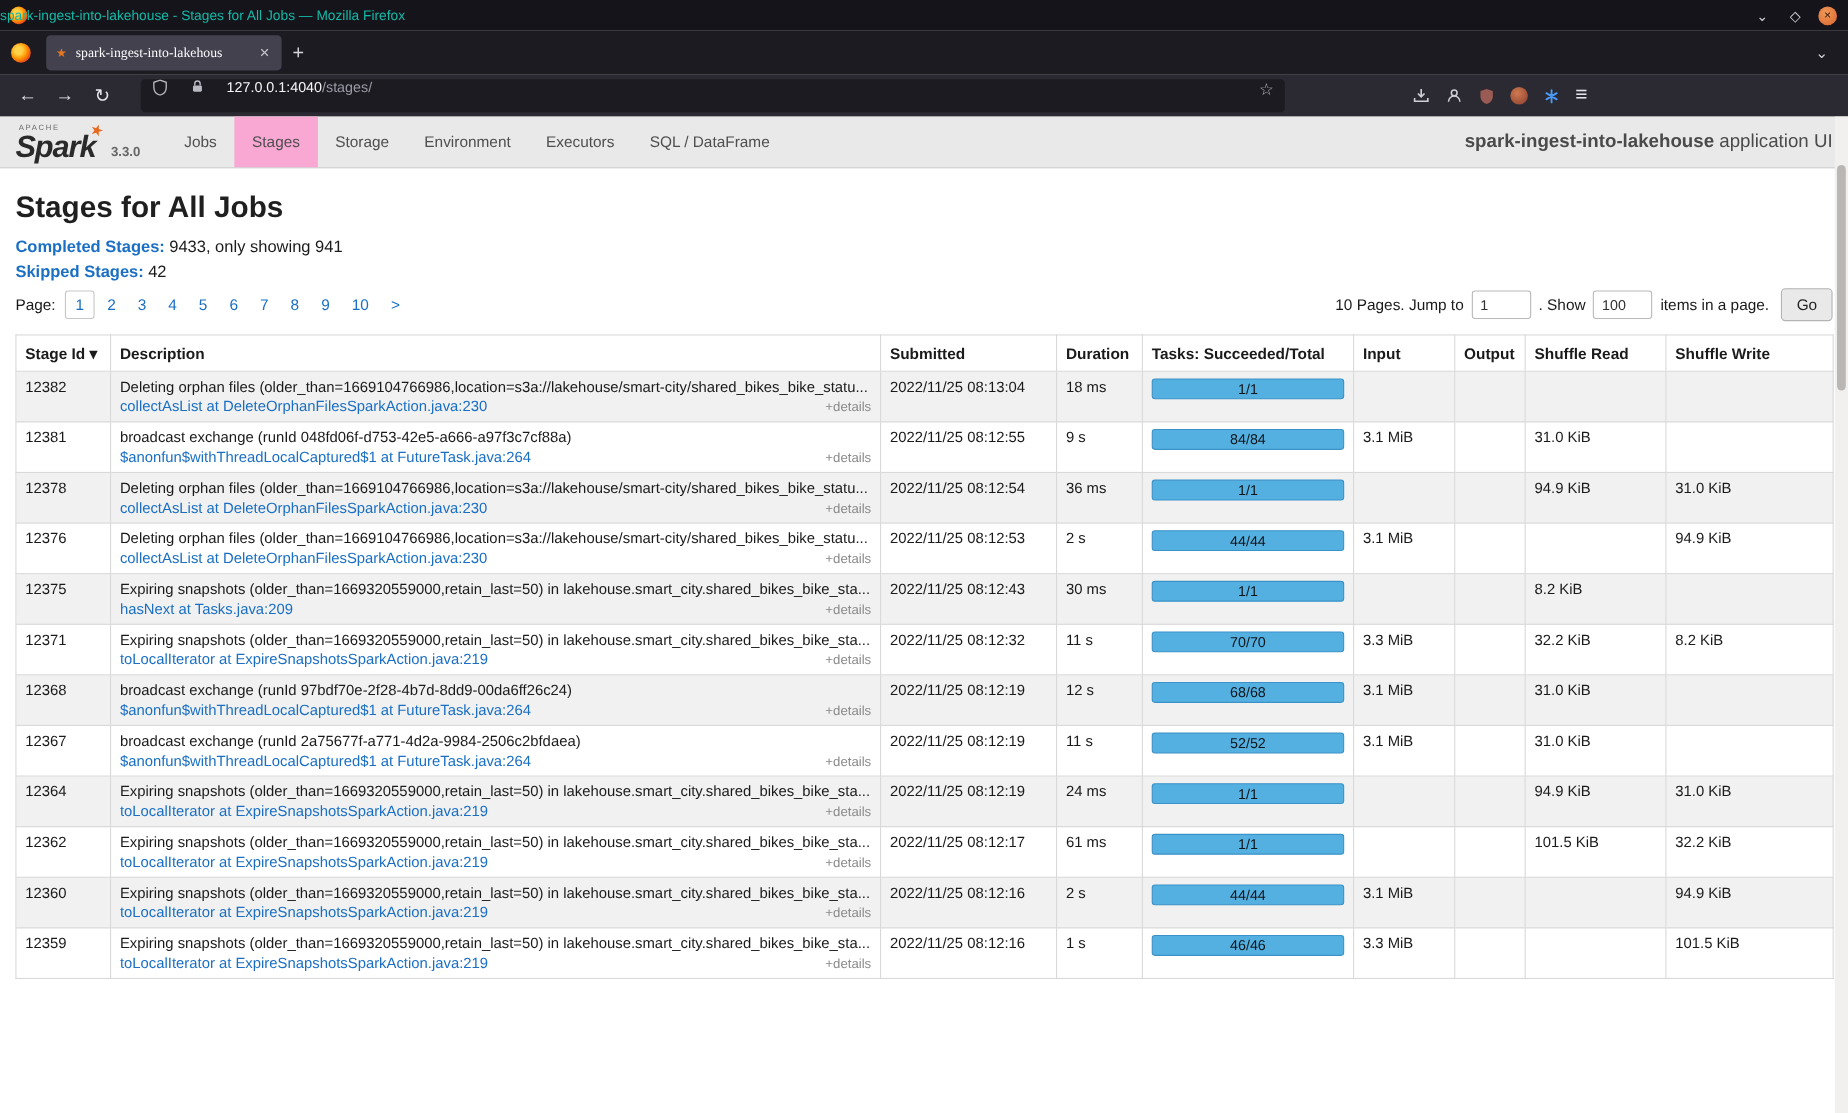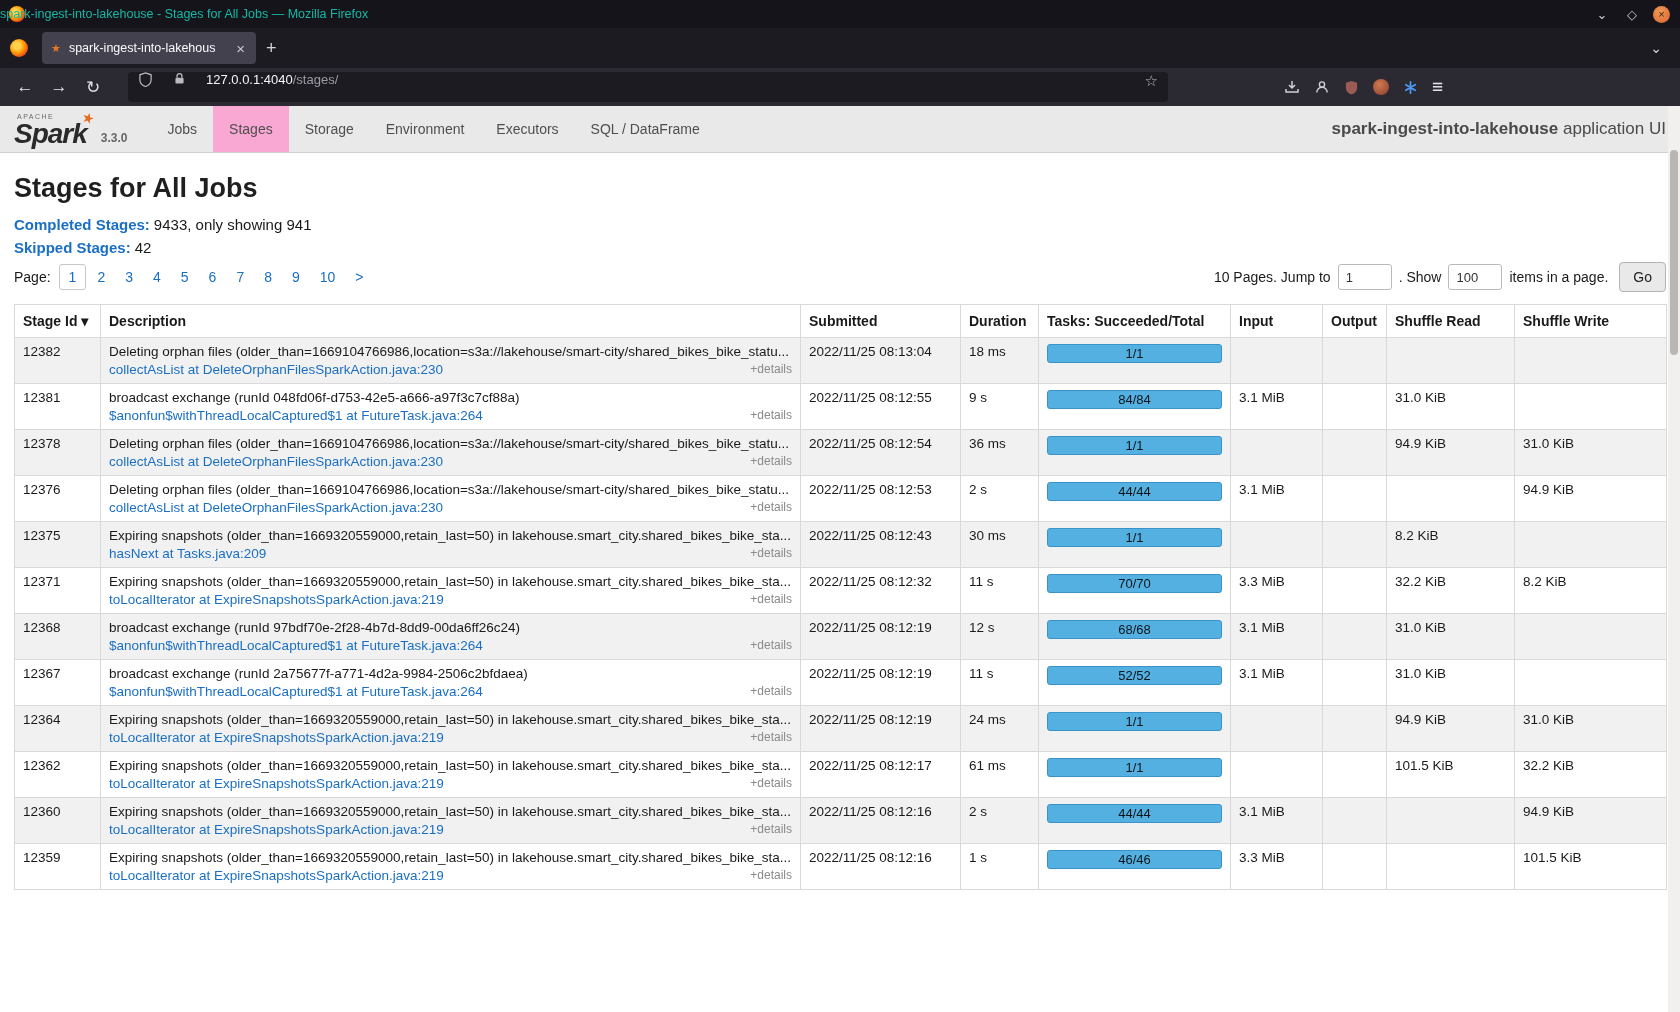--- a/index.html
+++ b/index.html
@@ -16,21 +16,21 @@
   .win-btn { color: #cfcfd6; font-size: 13px; width: 18px; text-align: center; cursor: pointer; }
   .win-close { width: 17px; height: 17px; border-radius: 50%; background: radial-gradient(circle at 40% 35%, #f09a5a, #d9622b);
     color: #3c1d0d; font-size: 11px; line-height: 17px; text-align: center; }
 
   .tabstrip { height: 40px; background: #1c1b22; display: flex; align-items: center; padding: 0 10px; }
   .ff-view { width: 18px; height: 18px; border-radius: 50%; margin-right: 14px; cursor: pointer;
     background: radial-gradient(circle at 38% 38%, #ffd24a 0 22%, #ff9500 48%, #e33b24 78%); }
   .tab { width: 214px; height: 32px; background: #42414d; border-radius: 4px; display: flex; align-items: center;
     padding: 0 9px; gap: 8px; color: #fbfbfe; font-size: 12.5px; cursor: pointer; }
   .tab-favicon { color: #e87722; font-size: 11px; flex: 0 0 auto; }
-  .tab-label { flex: 1; white-space: nowrap; overflow: hidden; }
+  .tab-label { flex: 1; white-space: nowrap; overflow: hidden; font-family: Liberation Serif, serif; }
   .tab-close { color: #c9c9d0; font-size: 15px; padding: 0 2px; }
   .newtab-btn { color: #d3d3da; font-size: 18px; padding: 2px 10px; cursor: pointer; }
   .tabs-dd { margin-left: auto; color: #d3d3da; font-size: 14px; padding: 0 8px; cursor: pointer; }
 
   .toolbar { height: 38px; background: #2b2a33; display: flex; align-items: center; padding: 0 10px; gap: 4px; }
   .nav-btn { width: 30px; height: 28px; display: flex; align-items: center; justify-content: center;
     color: #e2e2e8; font-size: 17px; border-radius: 4px; cursor: pointer; }
   .urlbar { flex: 1; max-width: 1040px; height: 30px; background: #1c1b22; border-radius: 4px; margin-left: 16px;
     margin-right: 112px; display: flex; align-items: flex-start; padding: 0 10px; gap: 20px; }
   .url-text { flex: 1; font-size: 13px; white-space: nowrap; overflow: hidden; }
@@ -75,21 +75,21 @@
     font-size: 13px; font-family: "Liberation Sans", sans-serif; color: #333; background: #fff; }
   .go-btn { height: 30px; padding: 0 13px; border: 1px solid #b4b4b4; border-radius: 4px; background: #e9e9e9;
     font-size: 14px; color: #222; cursor: pointer; font-family: "Liberation Sans", sans-serif; margin-left: 4px; }
 
   table.stages { width: 100%; border-collapse: collapse; table-layout: fixed; font-size: 13.5px; }
   .stages th, .stages td { border: 1px solid #d9d9d9; text-align: left; vertical-align: top; color: #1a1a1a; }
   .stages th { font-weight: 700; font-size: 14px; padding: 8px; background: #fff; white-space: nowrap; overflow: hidden; cursor: pointer; }
   .stages td { padding: 6px 8px; }
   .stages tbody tr:nth-child(odd) { background: #f1f1f1; }
   .desc1 { white-space: nowrap; overflow: hidden; margin-bottom: 3px; }
-  .desc2 { display: flex; justify-content: space-between; align-items: flex-start; }
+  .desc2 { display: flex; justify-content: space-between; align-items: center; }
   .desc-link { color: #1a6fc4; }
   .details-toggle { color: #8a8a8a; font-size: 12px; cursor: pointer; }
   .progress { width: 100%; height: 19px; background: #54b0e0; border: 1px solid #3a92c8; border-radius: 3px;
     display: flex; align-items: center; justify-content: center; font-size: 13px; color: #10151a; }
 
   
   .scrollbar-track { position: absolute; right: 0; top: 106px; bottom: 0; width: 12px; background: #f2f0ef; }
   .scrollbar-thumb { position: absolute; top: 44px; left: 2px; width: 8px; height: 205px; background: #b9b6b4; border-radius: 4px; }
 
   svg { display: block; }

